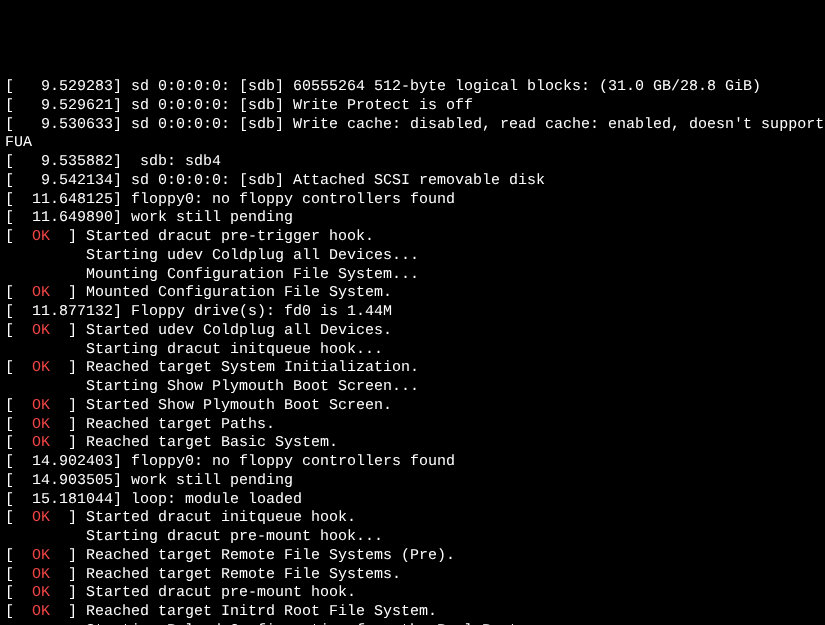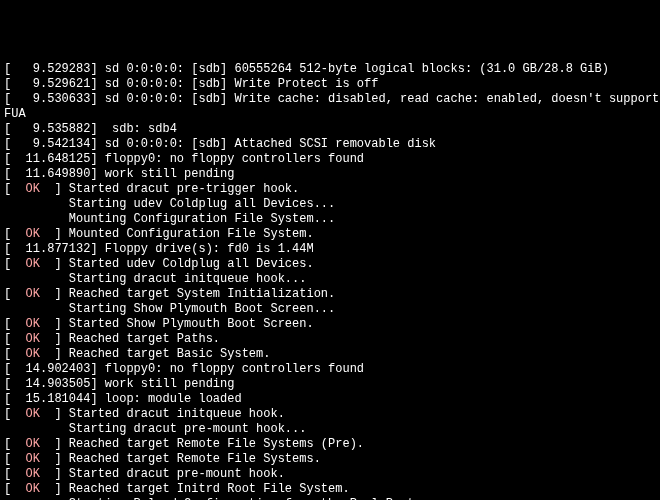--- a/index.html
+++ b/index.html
@@ -16,21 +16,21 @@
       padding: 2px 4px;
       width: 660px;
       height: 500px;
       overflow: hidden;
       white-space: pre;
     }
     .line {
       display: block;
     }
     .ok {
-      color: #fca5a5;
+      color: #ef4444;
     }
   </style>
 </head>
 <body>
 
 
 
 <div id="console"><span class="line">[   9.529283] sd 0:0:0:0: [sdb] 60555264 512-byte logical blocks: (31.0 GB/28.8 GiB)</span><span class="line">[   9.529621] sd 0:0:0:0: [sdb] Write Protect is off</span><span class="line">[   9.530633] sd 0:0:0:0: [sdb] Write cache: disabled, read cache: enabled, doesn't support DPO</span><span class="line">FUA</span><span class="line">[   9.535882]  sdb: sdb4</span><span class="line">[   9.542134] sd 0:0:0:0: [sdb] Attached SCSI removable disk</span><span class="line">[  11.648125] floppy0: no floppy controllers found</span><span class="line">[  11.649890] work still pending</span><span class="line">[  <span class="ok">OK</span>  ] Started dracut pre-trigger hook.</span><span class="line">         Starting udev Coldplug all Devices...</span><span class="line">         Mounting Configuration File System...</span><span class="line">[  <span class="ok">OK</span>  ] Mounted Configuration File System.</span><span class="line">[  11.877132] Floppy drive(s): fd0 is 1.44M</span><span class="line">[  <span class="ok">OK</span>  ] Started udev Coldplug all Devices.</span><span class="line">         Starting dracut initqueue hook...</span><span class="line">[  <span class="ok">OK</span>  ] Reached target System Initialization.</span><span class="line">         Starting Show Plymouth Boot Screen...</span><span class="line">[  <span class="ok">OK</span>  ] Started Show Plymouth Boot Screen.</span><span class="line">[  <span class="ok">OK</span>  ] Reached target Paths.</span><span class="line">[  <span class="ok">OK</span>  ] Reached target Basic System.</span><span class="line">[  14.902403] floppy0: no floppy controllers found</span><span class="line">[  14.903505] work still pending</span><span class="line">[  15.181044] loop: module loaded</span><span class="line">[  <span class="ok">OK</span>  ] Started dracut initqueue hook.</span><span class="line">         Starting dracut pre-mount hook...</span><span class="line">[  <span class="ok">OK</span>  ] Reached target Remote File Systems (Pre).</span><span class="line">[  <span class="ok">OK</span>  ] Reached target Remote File Systems.</span><span class="line">[  <span class="ok">OK</span>  ] Started dracut pre-mount hook.</span><span class="line">[  <span class="ok">OK</span>  ] Reached target Initrd Root File System.</span><span class="line">         Starting Reload Configuration from the Real Root...</span></div>
 
 

